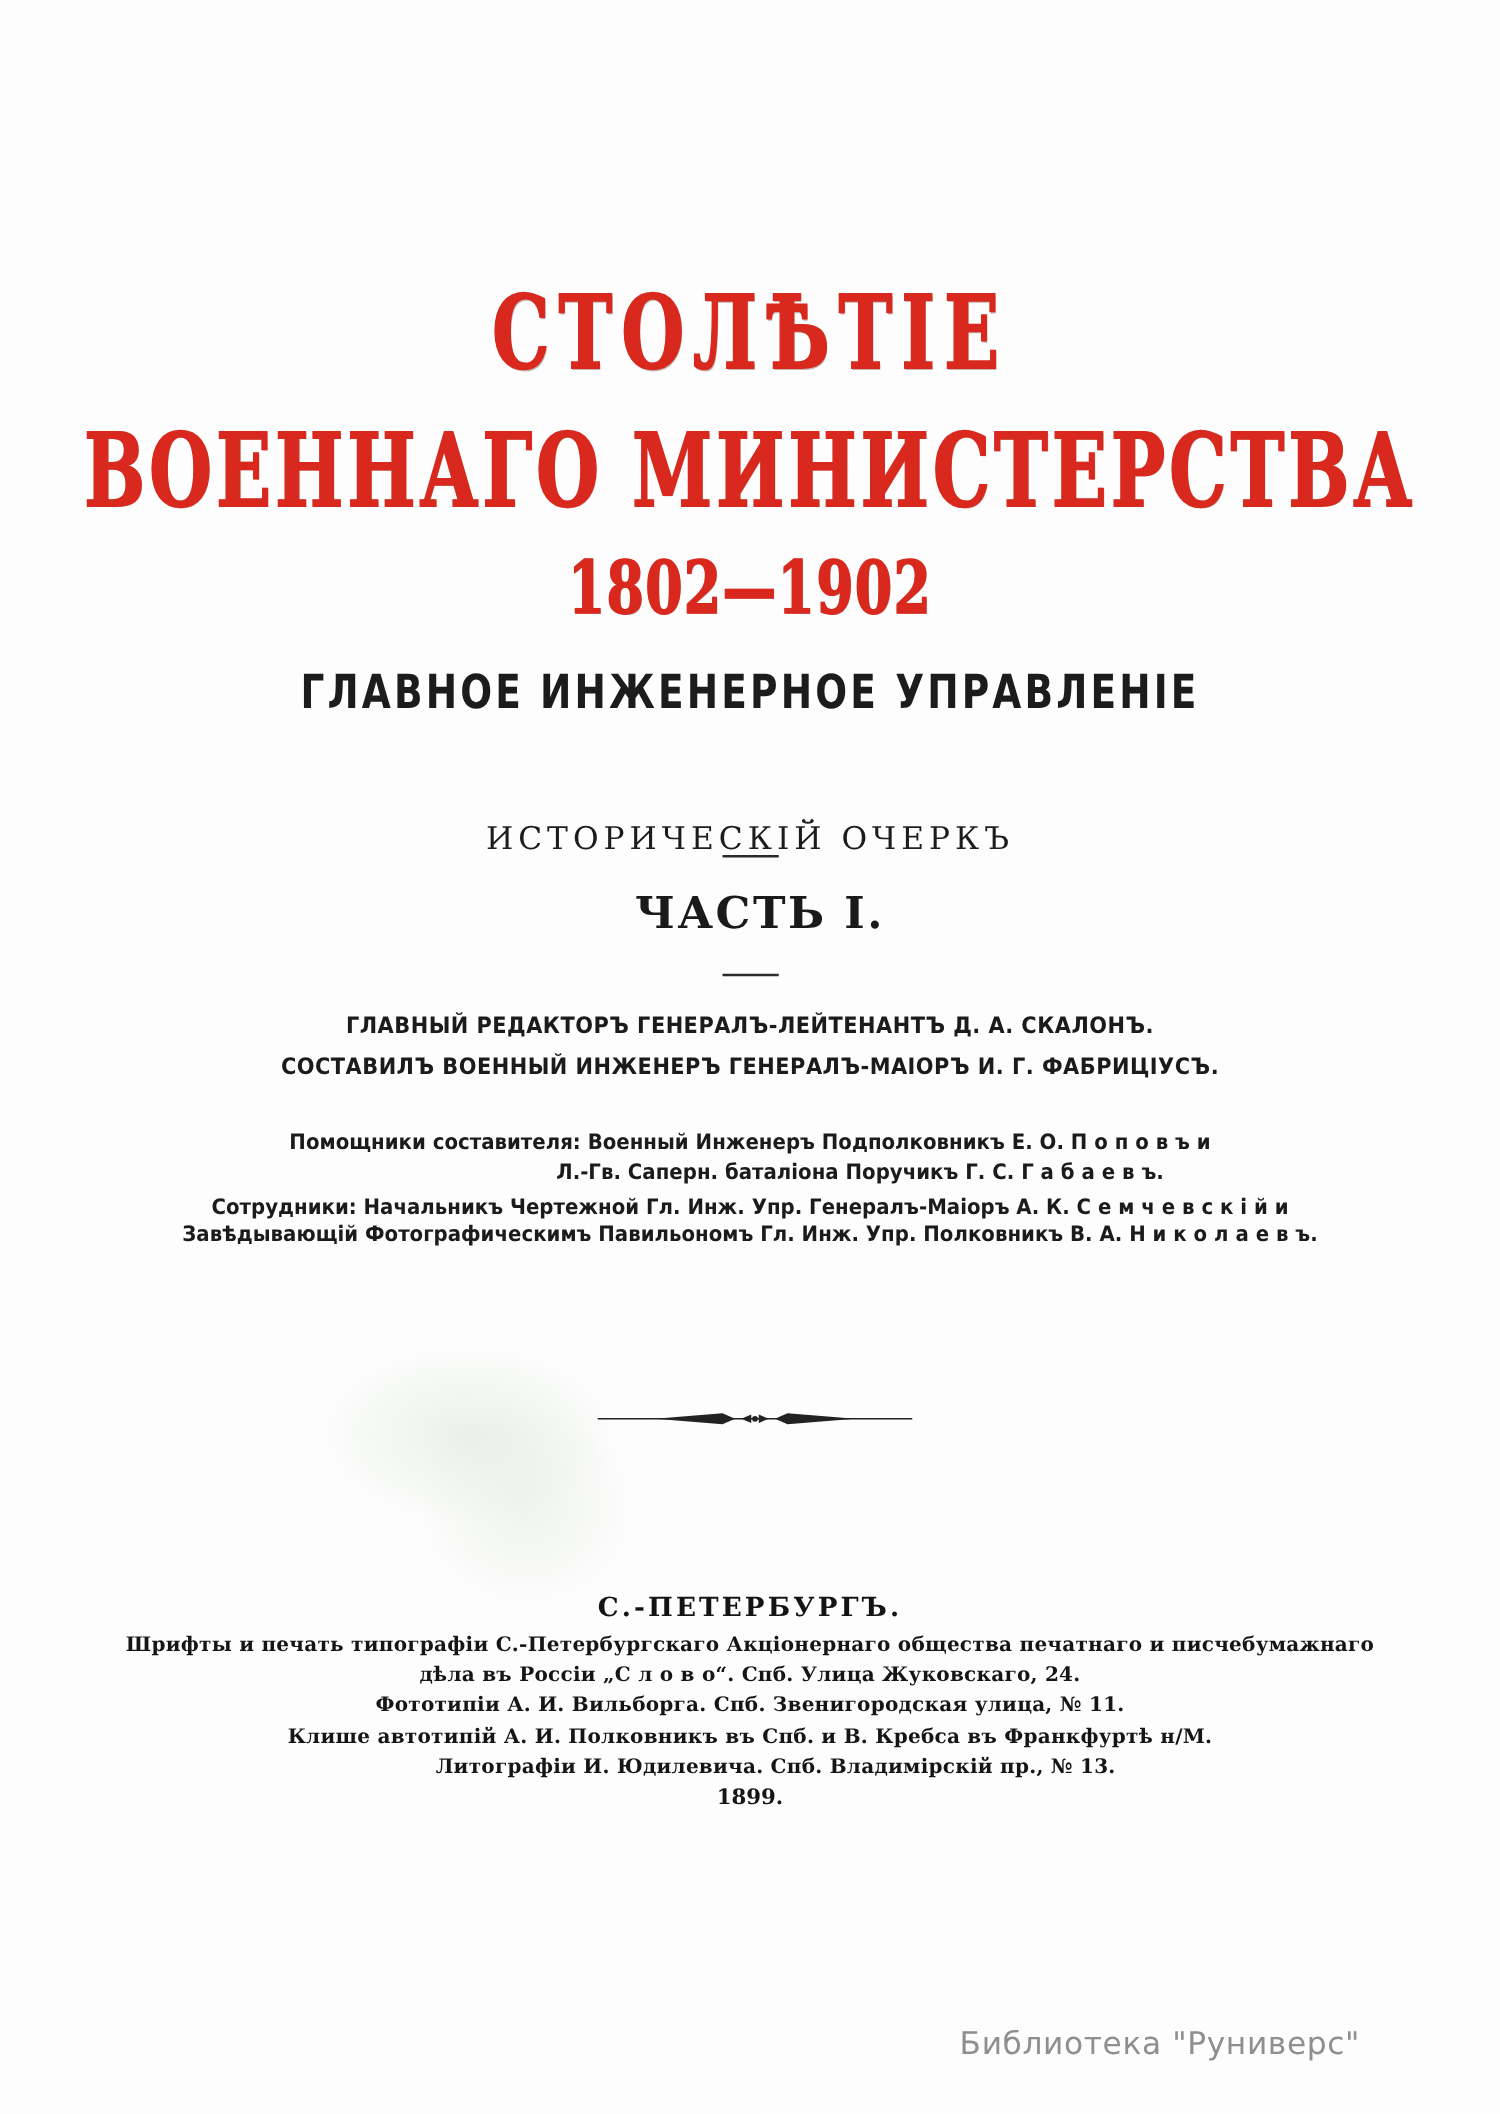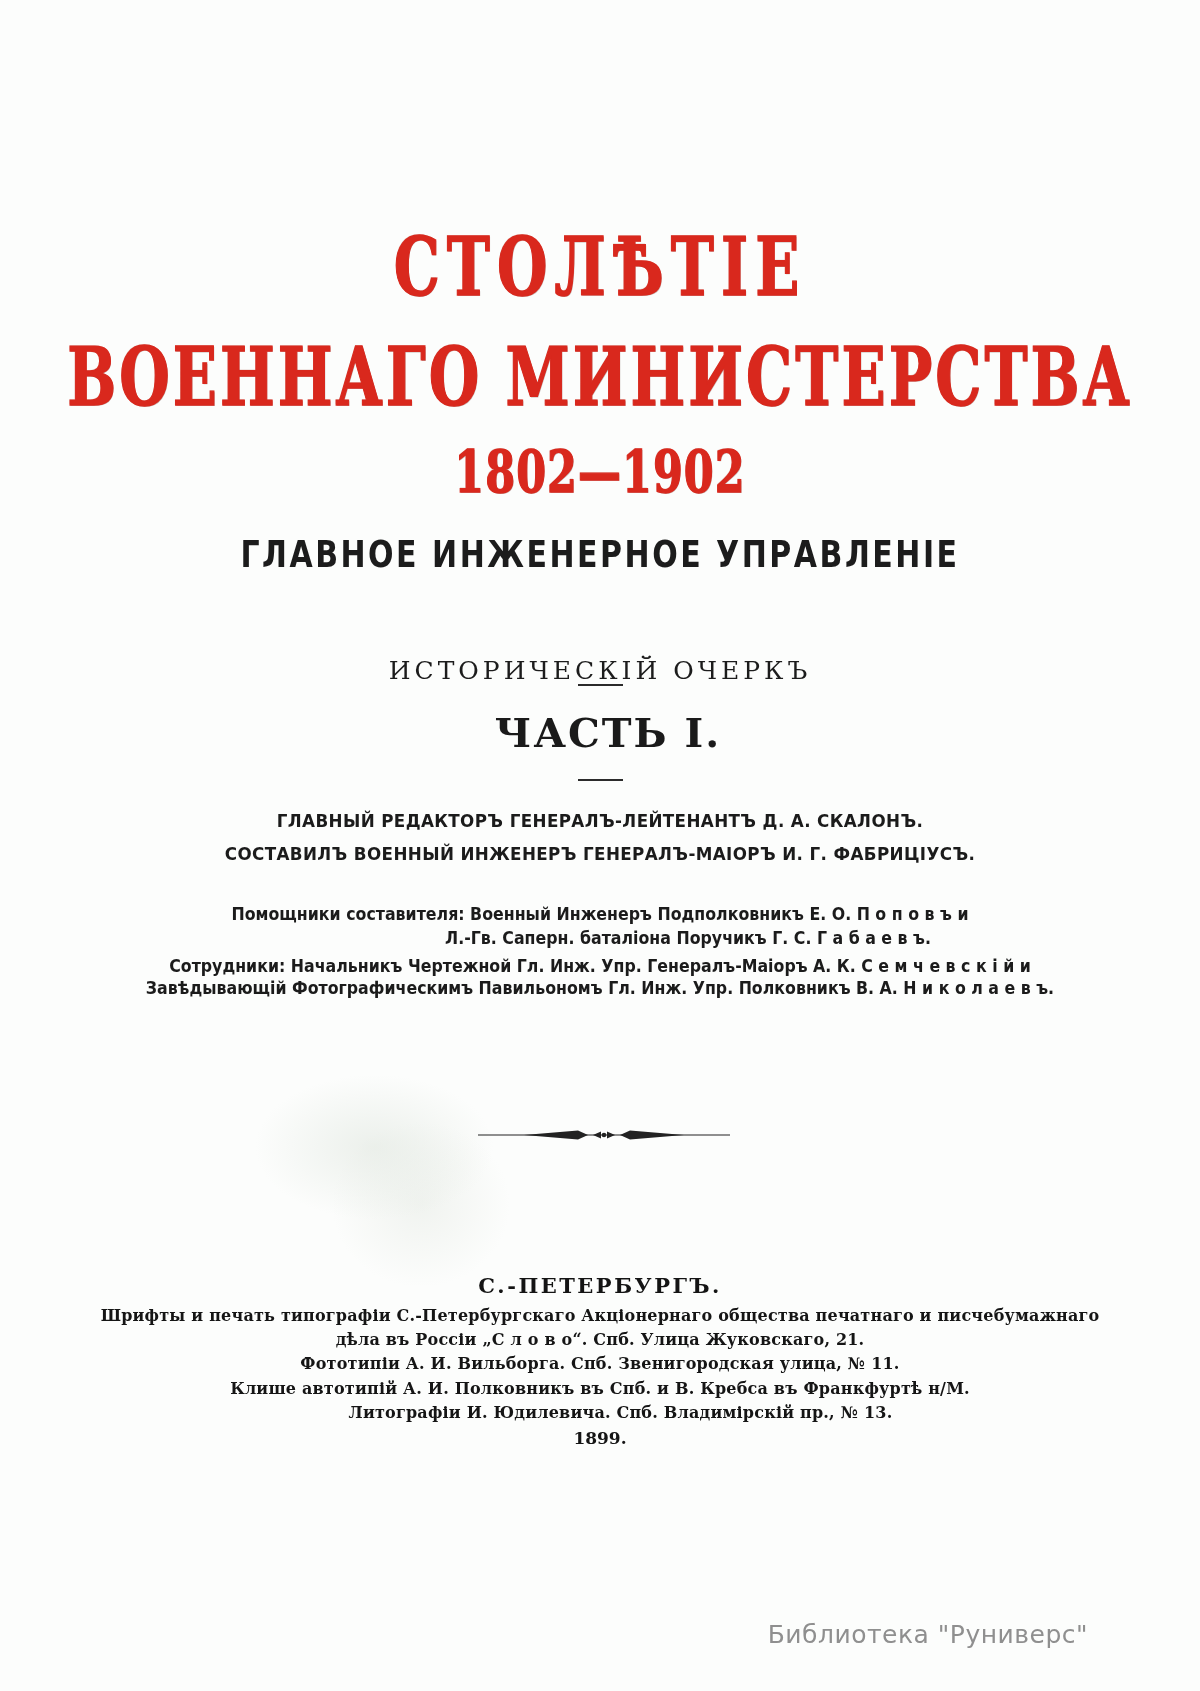--- a/index.html
+++ b/index.html
@@ -24,21 +24,21 @@
   .title1{top:226px;font-size:58px;letter-spacing:7px;transform:scaleY(1.40);transform-origin:center top;}
   .title2{top:336px;font-size:58px;letter-spacing:3px;transform:scaleY(1.40);transform-origin:center top;}
   .years {top:443px;font-size:43px;letter-spacing:1px;transform:scaleY(1.35);transform-origin:center top;}
 
   .dept{
     top:536px;font-size:30px;letter-spacing:2.5px;
     font-family:"DejaVu Sans",sans-serif;font-weight:bold;color:#1c1c1c;
     transform:scaleY(1.25);transform-origin:center top;
   }
   .essay{top:658px;font-size:25px;letter-spacing:4px;font-family:"DejaVu Serif",serif;color:#1c1c1c;}
-  .part {top:713px;font-size:40px;letter-spacing:2px;font-weight:bold;color:#1a1a1a;padding-left:16px;}
+  .part {top:713px;font-size:35px;letter-spacing:2px;font-weight:bold;color:#1a1a1a;padding-left:16px;}
 
   .rule{position:absolute;left:578px;width:45px;height:2px;background:#2b2b2b;}
   .rule1{top:684px;}
   .rule2{top:779px;}
 
   .credit{
     font-family:"DejaVu Sans",sans-serif;font-weight:bold;color:#1b1b1b;
     transform:scaleX(0.93);transform-origin:center top;
   }
   .editor1{top:812px;font-size:18px;letter-spacing:0.4px;}
@@ -107,21 +107,21 @@
     <polygon points="46,8 100,3.6 110,8 100,12.4" fill="#222"></polygon>
     <polygon points="206,8 152,3.6 142,8 152,12.4" fill="#222"></polygon>
     <polygon points="115,8 123,4.6 123,11.4" fill="#222"></polygon>
     <polygon points="137,8 129,4.6 129,11.4" fill="#222"></polygon>
     <circle cx="126" cy="8" r="2.3" fill="#222"></circle>
   </svg>
 
   <div class="abs imp imp1">Шрифты и печать типографіи С.-Петербургскаго Акціонернаго общества печатнаго  и  писчебумажнаго</div>
 
   <div class="abs city">С.-ПЕТЕРБУРГЪ.</div>
-  <div class="abs imp imp2">дѣла въ Россіи „С л о в о“. Спб. Улица Жуковскаго, 21.</div>
+  <div class="abs imp imp2">дѣла въ Россіи „С л о в о“. Спб. Улица Жуковскаго, 24.</div>
   <div class="abs imp imp3">Фототипіи А. И. Вильборга. Спб. Звенигородская улица, № 11.</div>
   <div class="abs imp imp4">Клише автотипій А. И. Полковникъ въ Спб. и В. Кребса въ Франкфуртѣ н/М.</div>
   <div class="abs imp imp5">Литографіи И. Юдилевича. Спб. Владимірскій пр., № 13.</div>
   <div class="abs impyear">1899.</div>
 
   <div class="watermark">Библиотека "Руниверс"</div>
 
 </div>
 
 </body></html>

